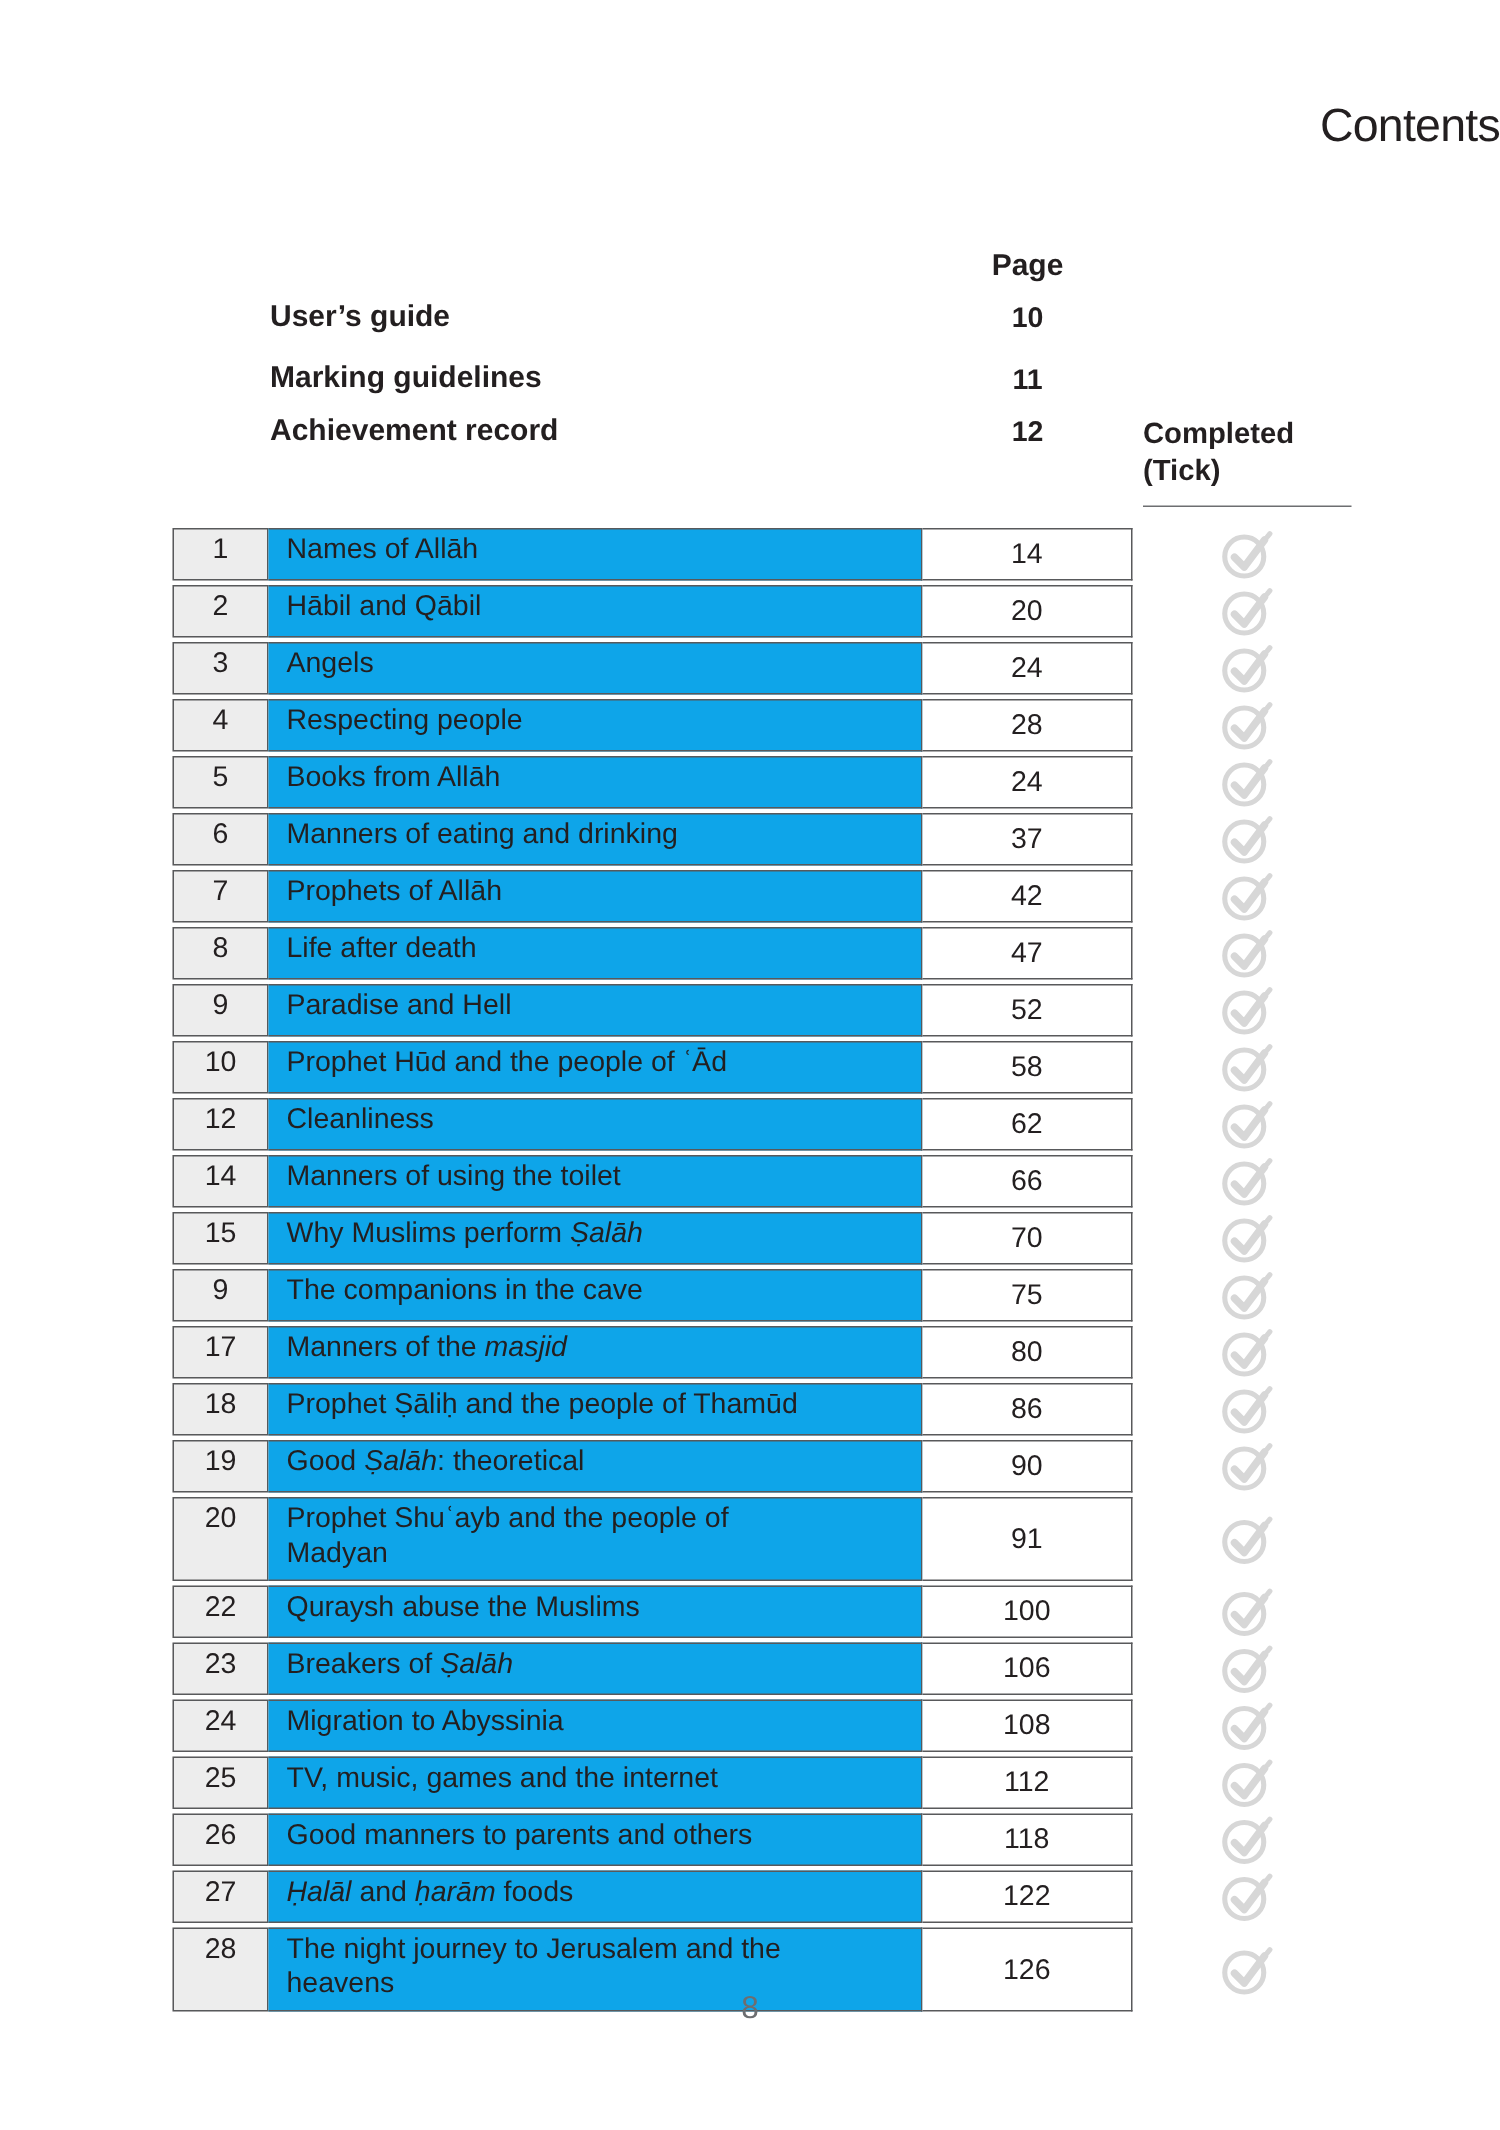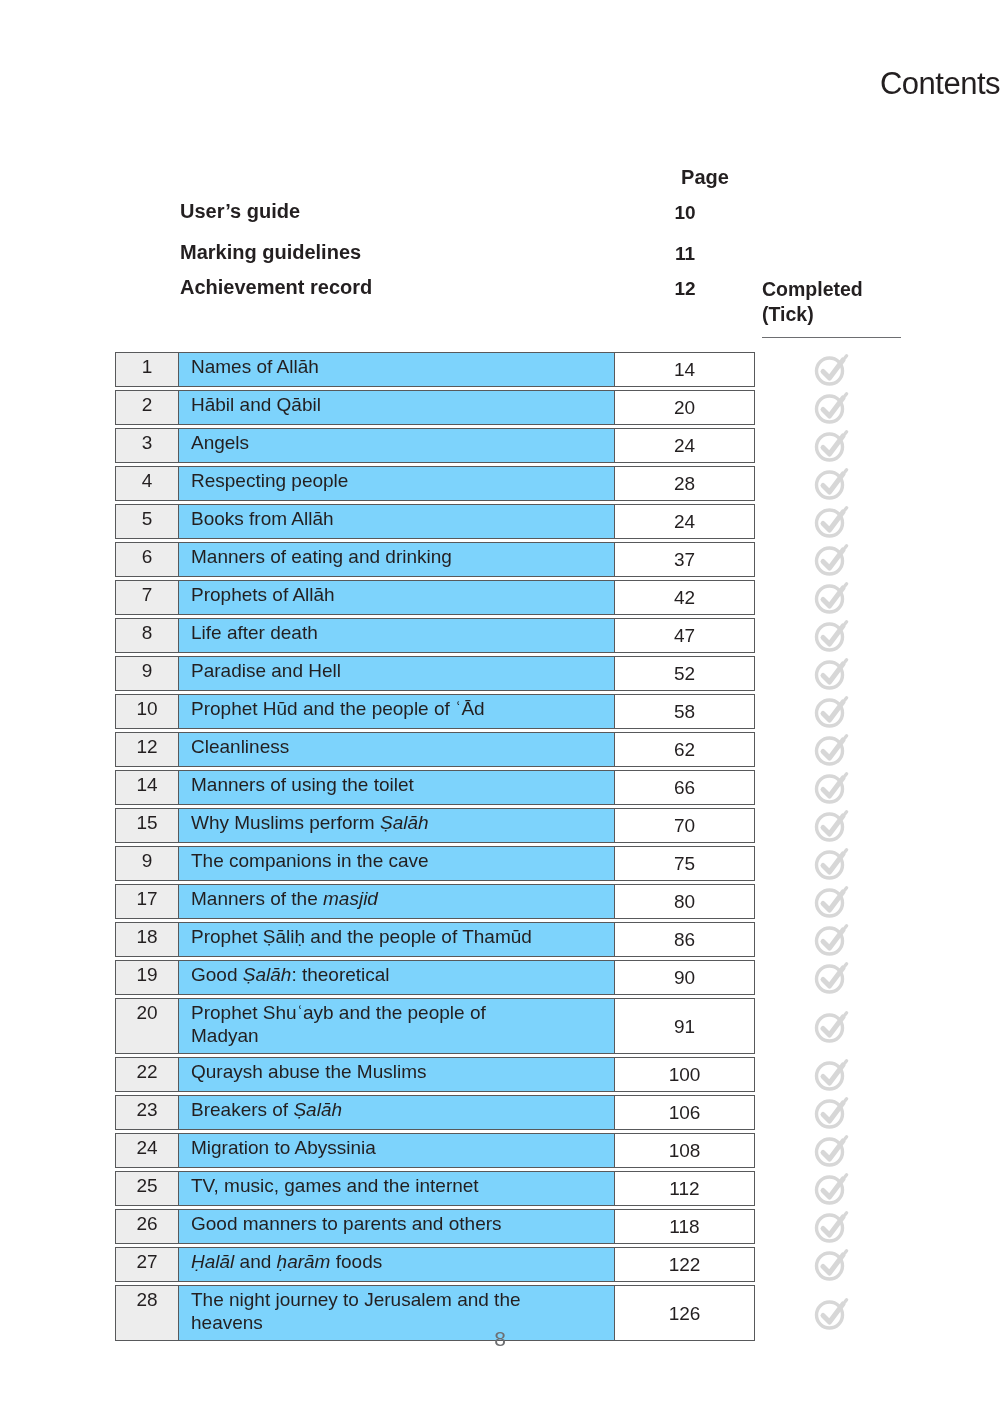--- a/index.html
+++ b/index.html
@@ -11,21 +11,21 @@
   .sheet{position:absolute;inset:0;}
 
   
   .page-title{
     position:absolute;top:66px;left:0;right:0;margin:0;
     text-align:right;font-size:31px;font-weight:normal;letter-spacing:-0.5px;
   }
 
   
   .fm-page-head{
-    position:absolute;left:673px;top:166px;width:64px;
+    position:absolute;left:653px;top:166px;width:64px;
     text-align:center;font-weight:bold;font-size:20px;
   }
   .fm-row{position:absolute;left:0;width:872px;height:26px;}
   .fm-row.r0{top:200px;}
   .fm-row.r1{top:241px;}
   .fm-row.r2{top:276px;}
   .fm-label{position:absolute;left:180px;font-weight:bold;font-size:20px;white-space:nowrap;}
   .fm-page{position:absolute;left:653px;width:64px;text-align:center;font-weight:bold;font-size:19px;top:2px;}
 
   
@@ -40,21 +40,21 @@
     position:absolute;left:115px;top:349px;width:795px;
     border-collapse:separate;border-spacing:0 3px;table-layout:fixed;
   }
   table.toc td{font-size:19px;line-height:23px;color:#231f20;}
   td.c-num{
     background:#ededed;border:1px solid #58595b;
     text-align:center;vertical-align:top;padding:2px 0;height:25px;
   }
   td.c-title{
     border-top:1px solid #58595b;border-bottom:1px solid #58595b;border-right:1px solid #58595b;
-    padding:2px 10px 2px 12px;vertical-align:top;height:25px;background:#7dd3fc;
+    padding:2px 10px 2px 12px;vertical-align:top;height:25px;background:#0ea5e9;
   }
   td.c-page{
     border-top:1px solid #58595b;border-bottom:1px solid #58595b;border-right:1px solid #58595b;
     text-align:center;vertical-align:middle;padding:2px 0;height:25px;background:#fff;
   }
   td.c-tick{text-align:center;vertical-align:middle;padding:0;}
   tr.tall td{height:50px;}
   .it{font-style:italic;}
   .tick-icon{display:block;margin:0 auto;}
 

